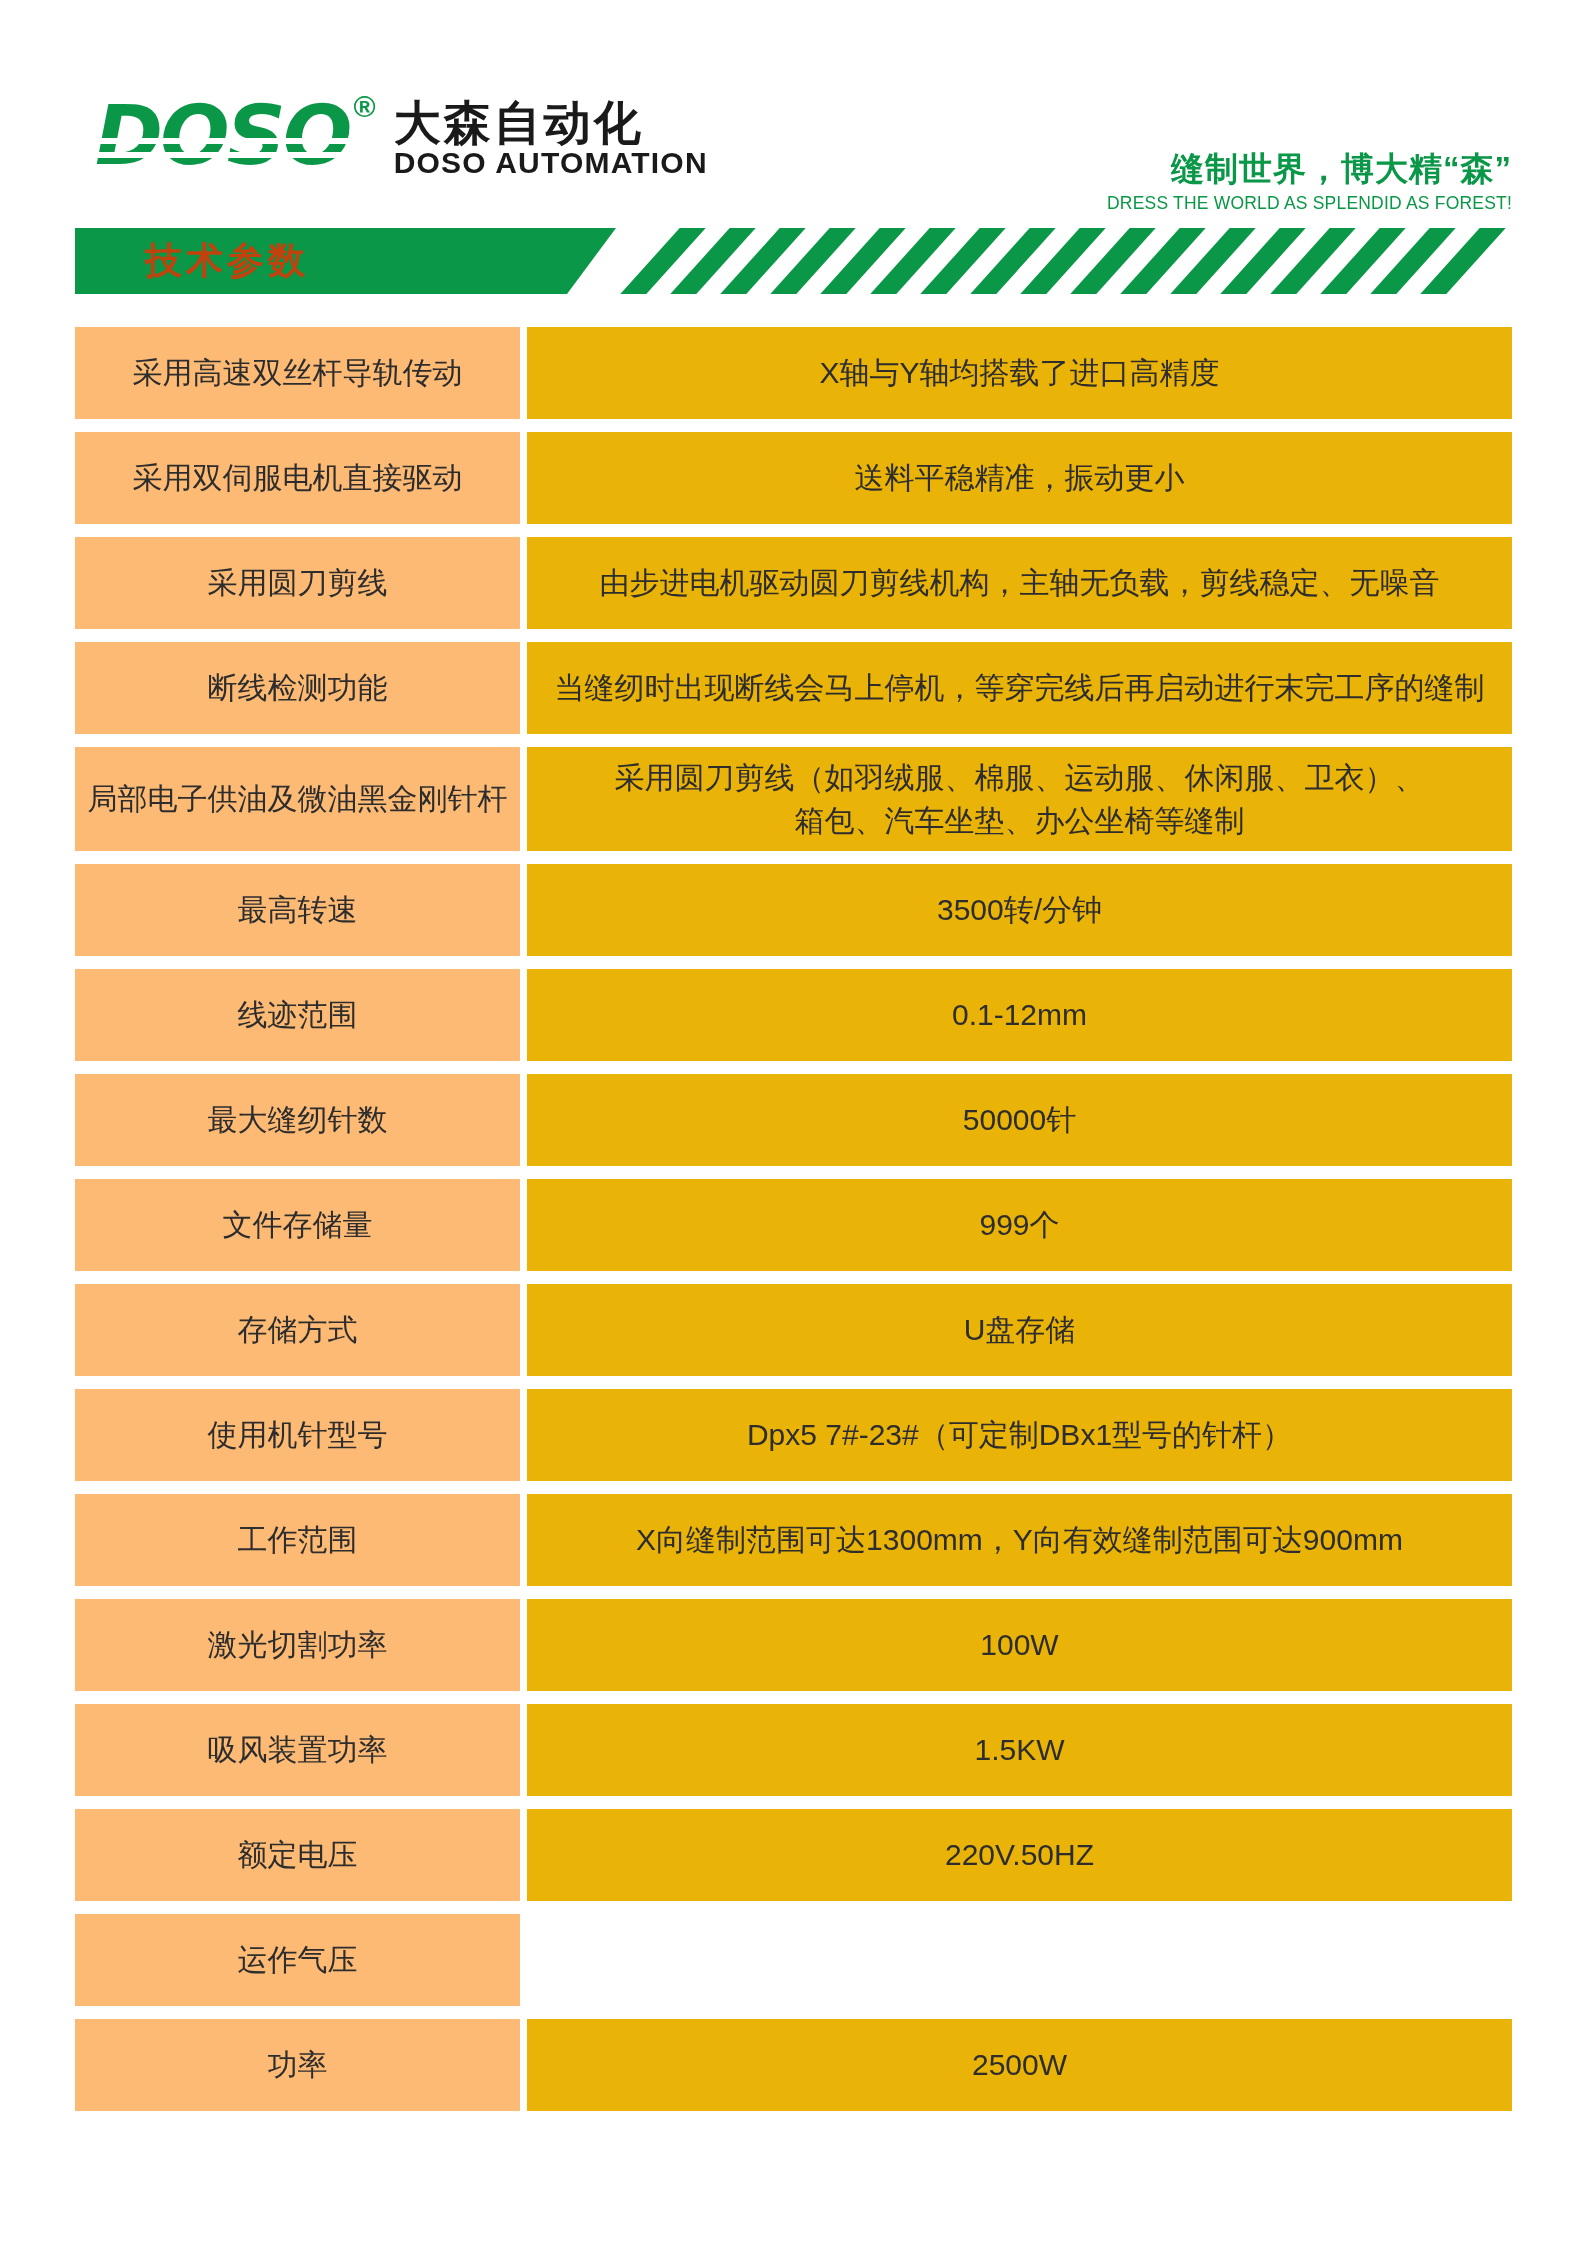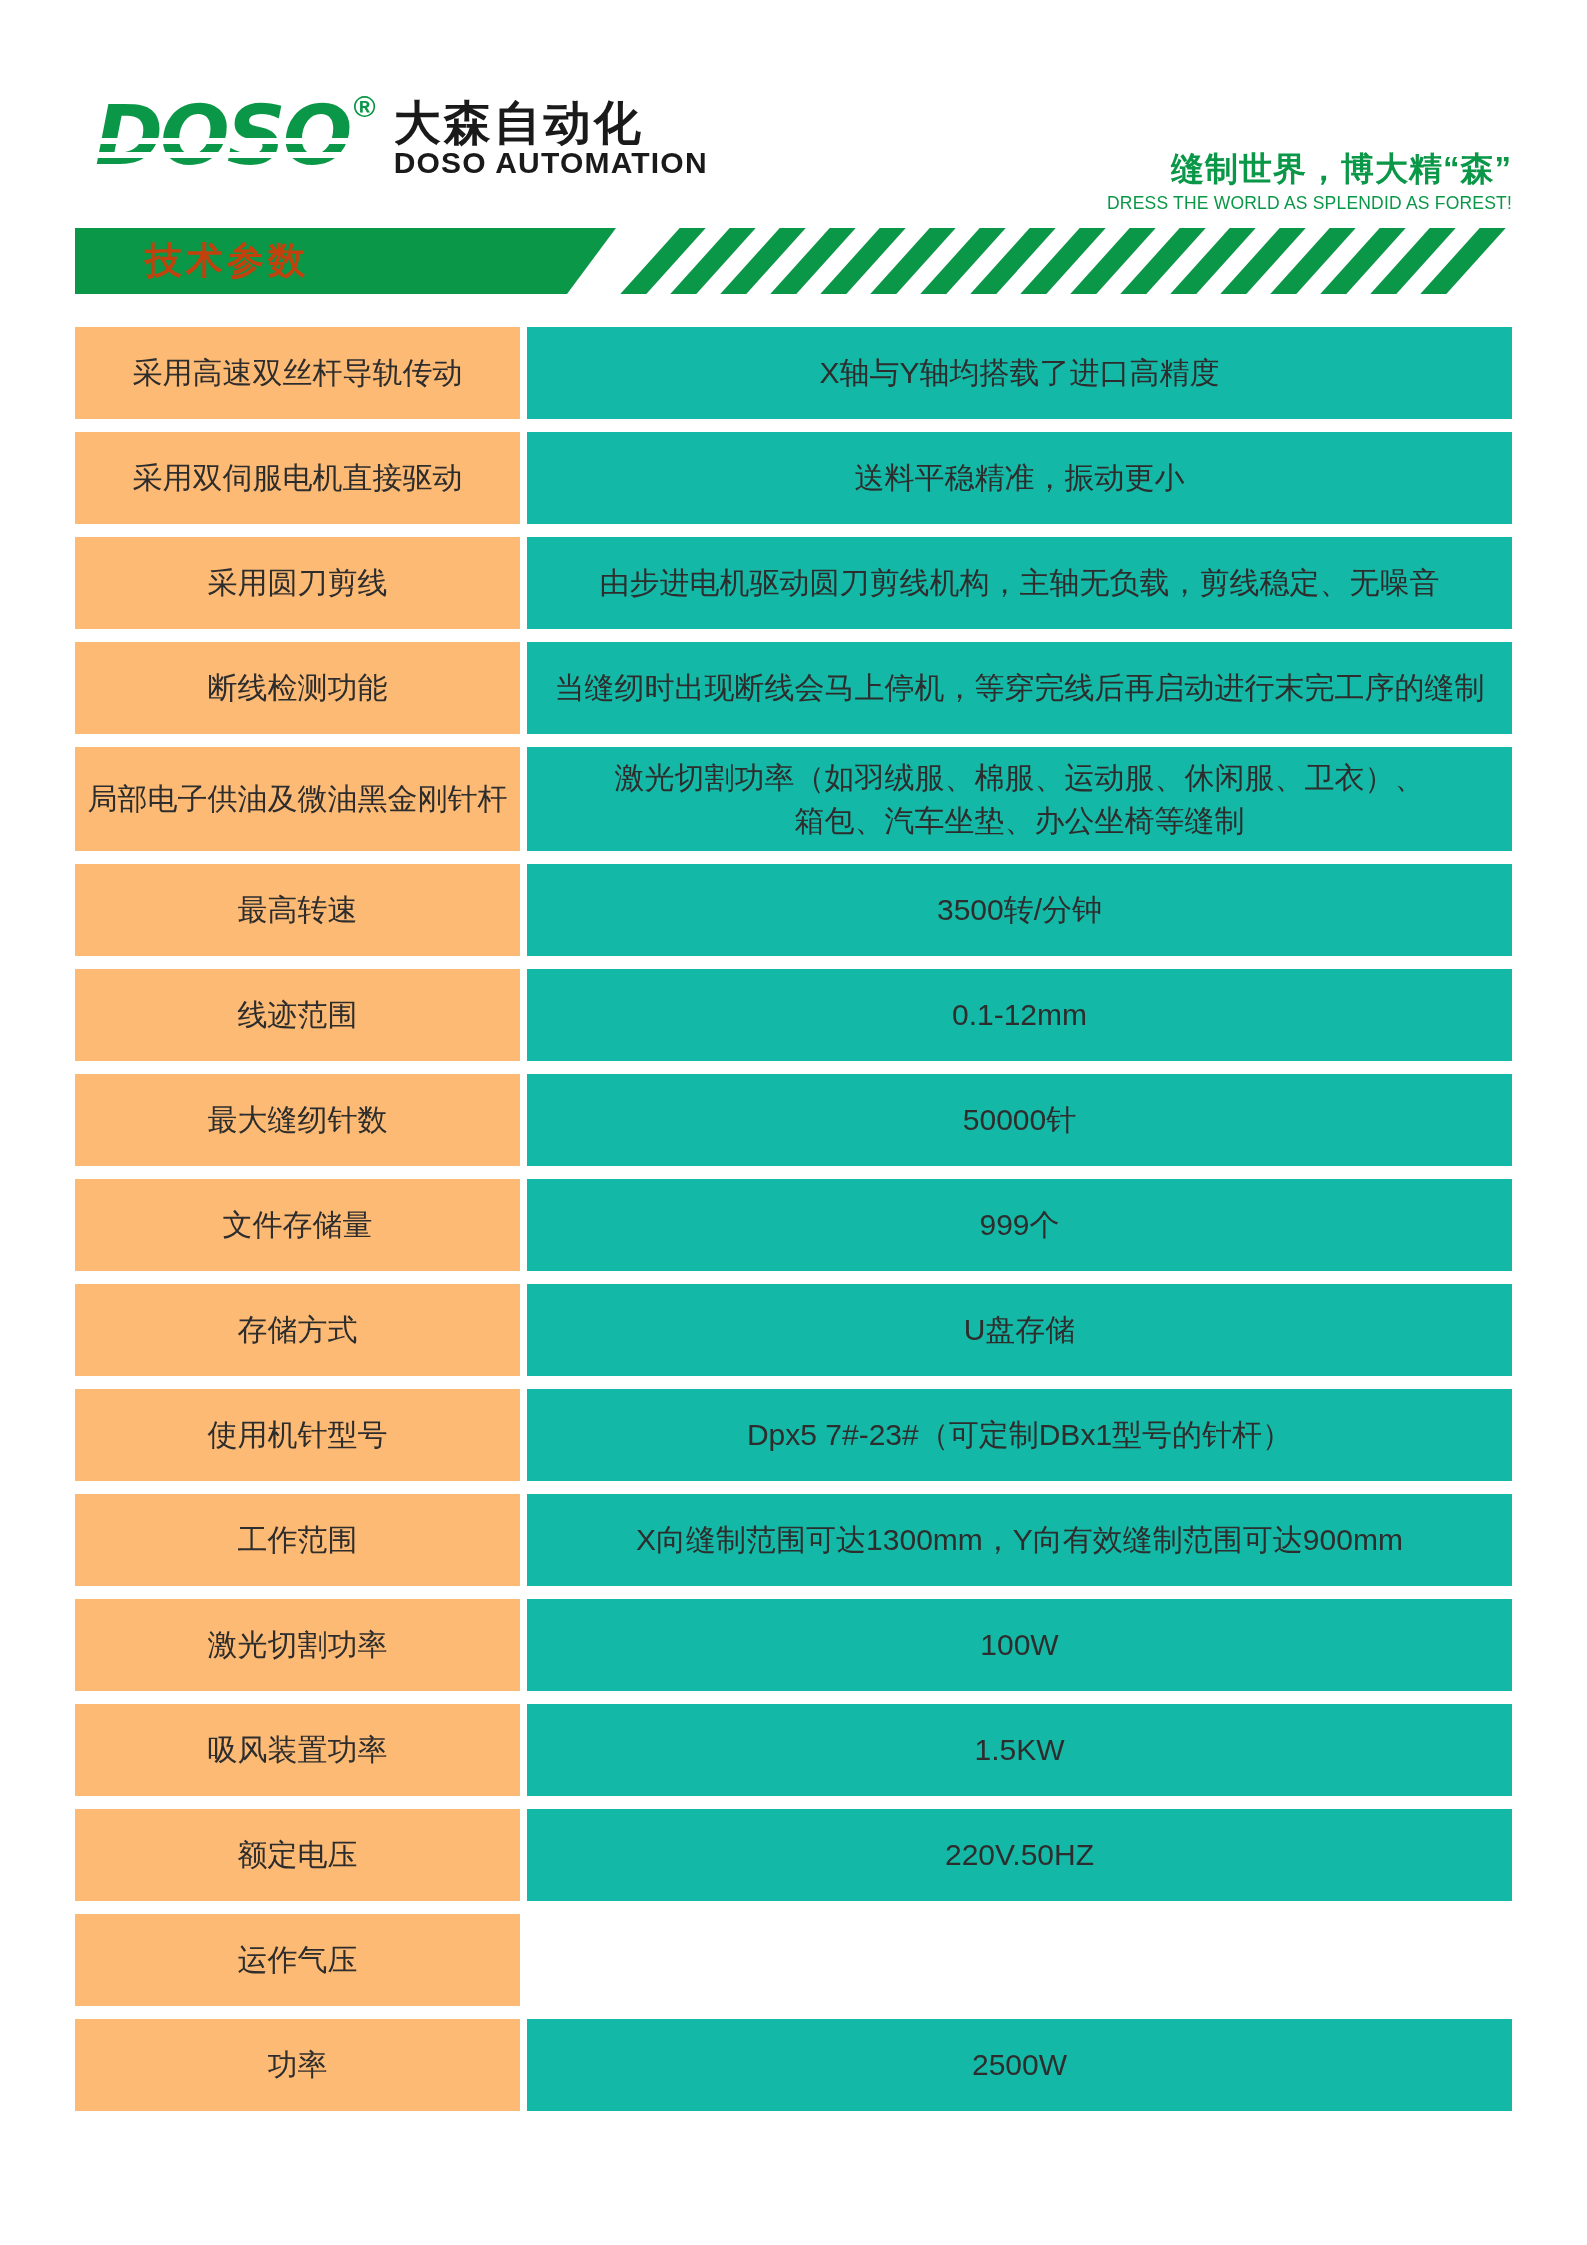--- a/index.html
+++ b/index.html
@@ -53,21 +53,21 @@
     position:absolute;left:75px;right:75px;top:327px;
     display:flex;flex-direction:column;gap:13px;
   }
   .row{display:flex;gap:7px;min-height:92px;}
   .row.tall{min-height:104px;}
   .cell{
     display:flex;align-items:center;justify-content:center;
     font-size:30px;color:#2d2d2d;line-height:1.45;text-align:center;
   }
   .cell.param{width:445px;background:#fdba74;flex:none;}
-  .cell.value{flex:1;background:#14b8a6;white-space:pre-line;padding:8px 20px;box-sizing:border-box;}
+  .cell.value{flex:1;background:#eab308;white-space:pre-line;padding:8px 20px;box-sizing:border-box;}
 </style>
 </head>
 <body>
 
 <div class="header">
   <div class="logo-group">
     <div class="logo-word">DOSO</div>
     <div class="reg-mark">®</div>
     <div class="brand-block">
       <div class="brand-cn">大森自动化</div>
@@ -116,21 +116,21 @@
   <div class="row">
     <div class="cell param">采用圆刀剪线</div>
     <div class="cell value">由步进电机驱动圆刀剪线机构，主轴无负载，剪线稳定、无噪音</div>
   </div>
   <div class="row">
     <div class="cell param">断线检测功能</div>
     <div class="cell value">当缝纫时出现断线会马上停机，等穿完线后再启动进行末完工序的缝制</div>
   </div>
   <div class="row tall">
     <div class="cell param">局部电子供油及微油黑金刚针杆</div>
-    <div class="cell value">激光切割功率（如羽绒服、棉服、运动服、休闲服、卫衣）、
+    <div class="cell value">采用圆刀剪线（如羽绒服、棉服、运动服、休闲服、卫衣）、
 箱包、汽车坐垫、办公坐椅等缝制</div>
   </div>
   <div class="row">
     <div class="cell param">最高转速</div>
     <div class="cell value">3500转/分钟</div>
   </div>
   <div class="row">
     <div class="cell param">线迹范围</div>
     <div class="cell value">0.1-12mm</div>
   </div>

